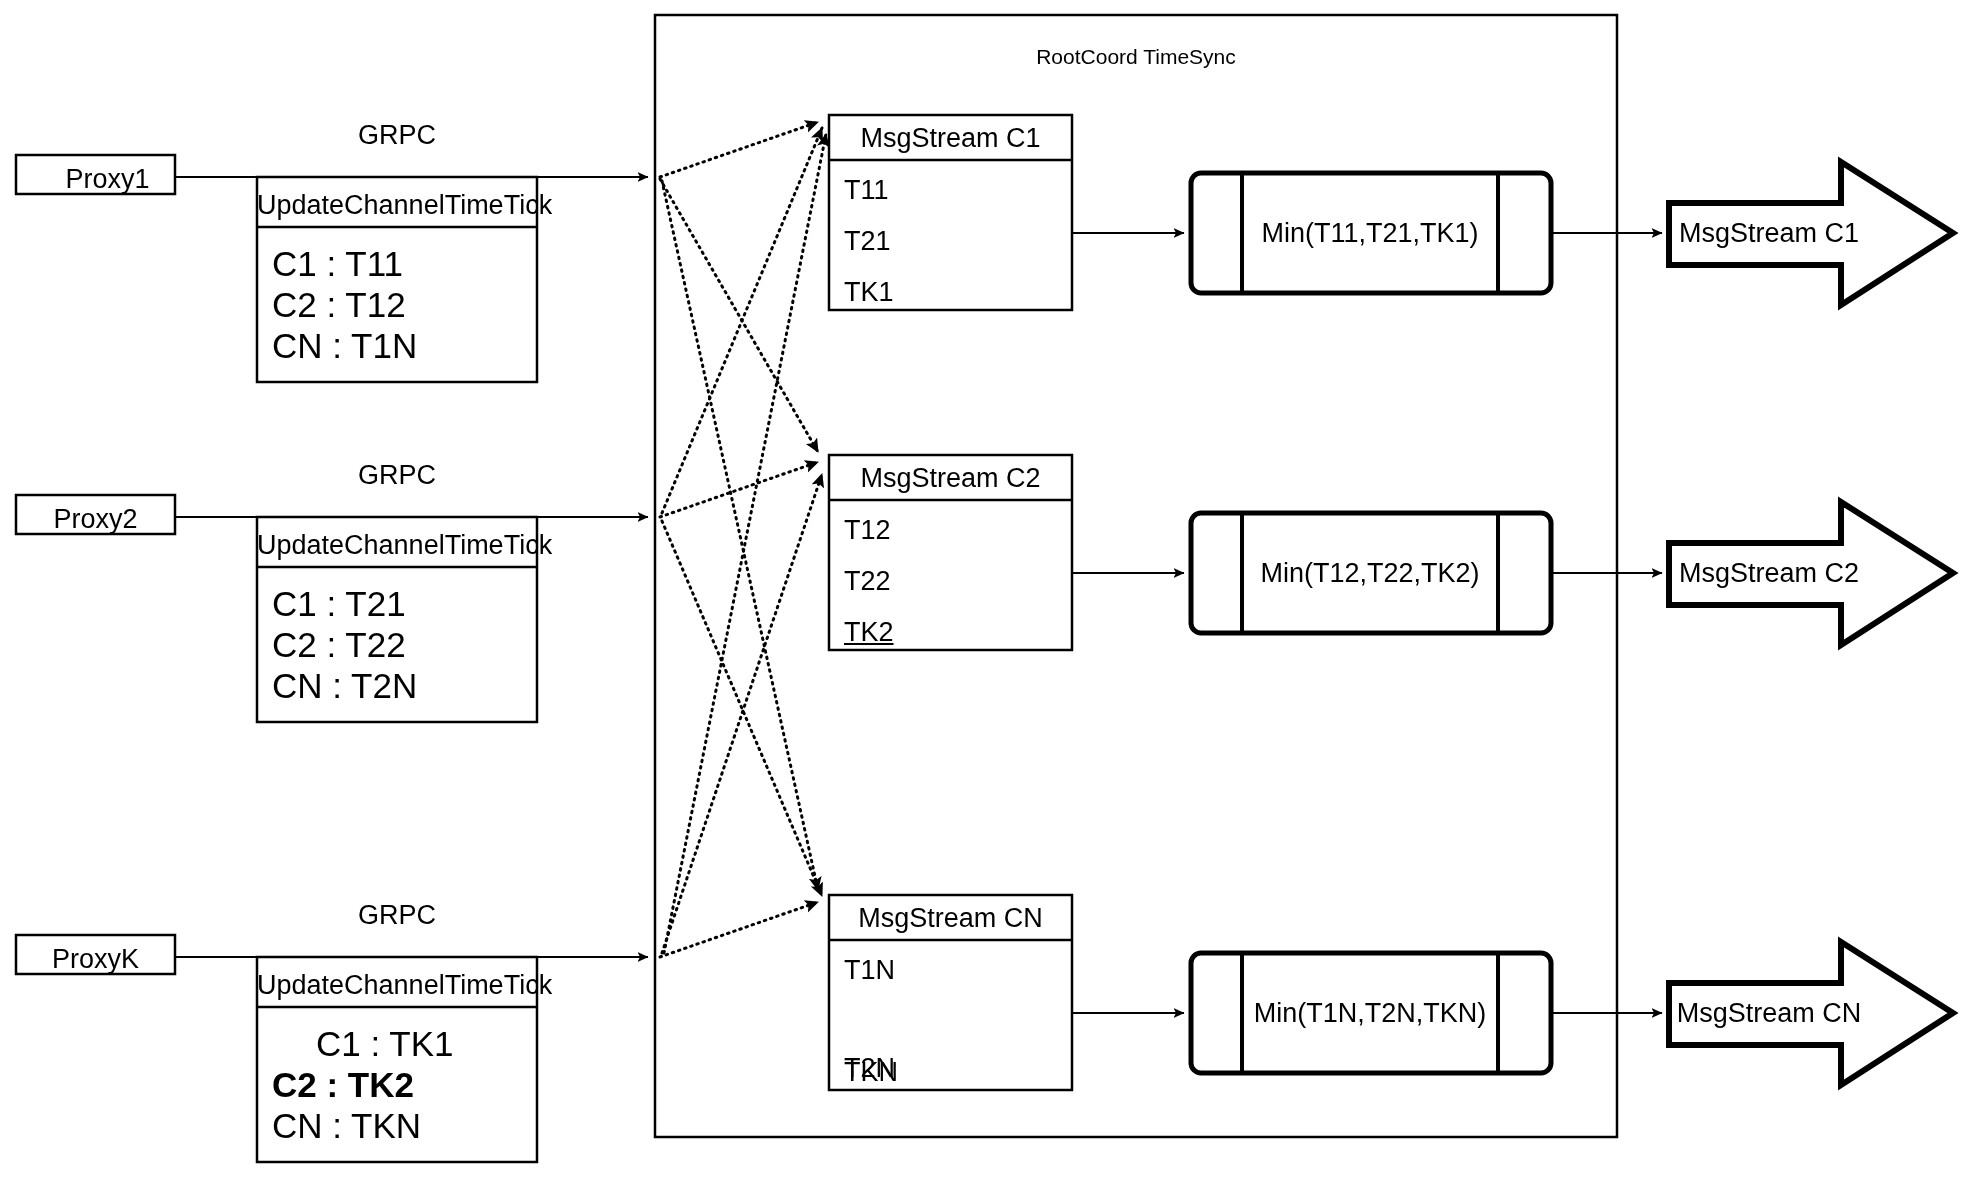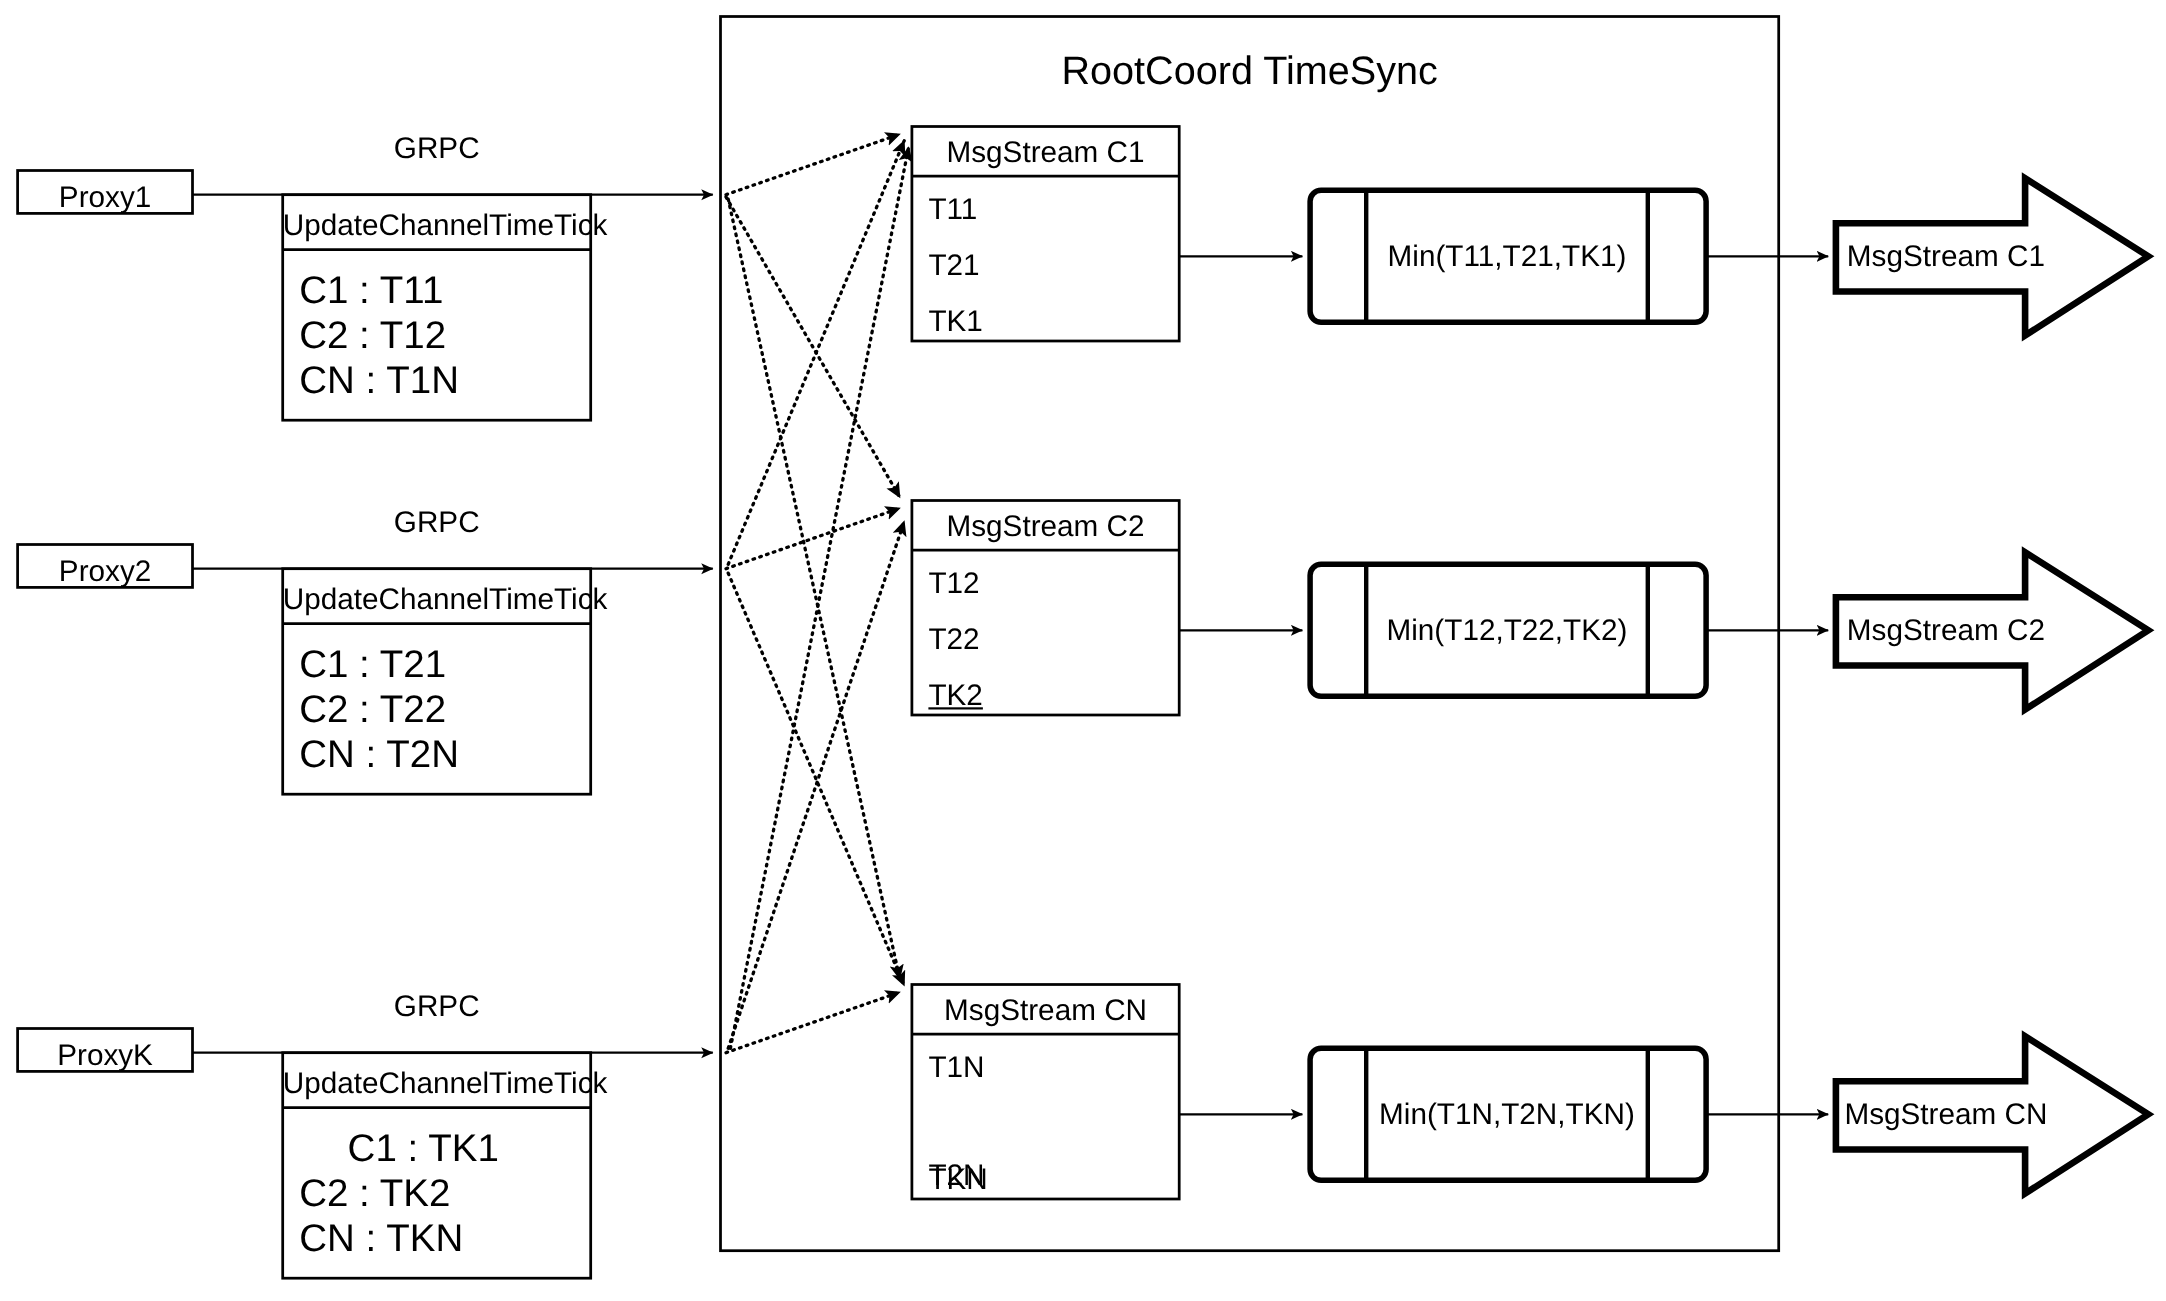--- a/index.html
+++ b/index.html
@@ -26,21 +26,21 @@
   .lbl {
     position: absolute;
     color: #000000;
     white-space: nowrap;
     line-height: 1;
   }
   .lbl-center {
     text-align: center;
   }
   .t-grpc   { font-size: 27px; }
-  .t-title  { font-size: 36px; }
+  .t-title  { font-size: 21px; }
   .t-proxy  { font-size: 27px; }
   .t-hdr    { font-size: 27px; }
   .t-row    { font-size: 35px; }
   .t-ms-hdr { font-size: 27px; }
   .t-ms-row { font-size: 27px; }
   .t-min    { font-size: 27px; }
   .t-out    { font-size: 27px; }
 </style>
 </head>
 <body>
@@ -118,38 +118,38 @@
     <path d="M1551,1013 L1662,1013" fill="none" stroke="#000000" stroke-width="2" marker-end="url(#arrowSolid)"></path>
 
     <path d="M1669,203 L1841,203 L1841,162 L1953,233 L1841,305 L1841,265 L1669,265 Z" fill="#ffffff" stroke="#000000" stroke-width="6" stroke-linejoin="miter"></path>
     <path d="M1669,543 L1841,543 L1841,502 L1953,573 L1841,645 L1841,605 L1669,605 Z" fill="#ffffff" stroke="#000000" stroke-width="6" stroke-linejoin="miter"></path>
     <path d="M1669,983 L1841,983 L1841,942 L1953,1013 L1841,1085 L1841,1045 L1669,1045 Z" fill="#ffffff" stroke="#000000" stroke-width="6" stroke-linejoin="miter"></path>
   </svg>
 
   <div class="lbl lbl-center t-title" style="left:655px; top:46px; width:962px;">RootCoord TimeSync</div>
 
   <div class="lbl lbl-center t-grpc" style="left:257px; top:122px; width:280px;">GRPC</div>
-  <div class="lbl lbl-center t-proxy" style="left:16px; top:166px; width:159px;">Proxy1</div>
+  <div class="lbl lbl-center t-proxy" style="left:16px; top:166px; width:159px;padding-left:12px;">Proxy1</div>
   <div class="lbl lbl-center t-hdr" style="left:257px; top:192px; width:280px;">UpdateChannelTimeTick</div>
   <div class="lbl t-row" style="left:272px; top:246px;">C1 :  T11</div>
   <div class="lbl t-row" style="left:272px; top:287px;">C2 :  T12</div>
   <div class="lbl t-row" style="left:272px; top:328px;">CN : T1N</div>
 
   <div class="lbl lbl-center t-grpc" style="left:257px; top:462px; width:280px;">GRPC</div>
   <div class="lbl lbl-center t-proxy" style="left:16px; top:506px; width:159px;">Proxy2</div>
   <div class="lbl lbl-center t-hdr" style="left:257px; top:532px; width:280px;">UpdateChannelTimeTick</div>
   <div class="lbl t-row" style="left:272px; top:586px;">C1 :  T21</div>
   <div class="lbl t-row" style="left:272px; top:627px;">C2 :  T22</div>
   <div class="lbl t-row" style="left:272px; top:668px;">CN : T2N</div>
 
   <div class="lbl lbl-center t-grpc" style="left:257px; top:902px; width:280px;">GRPC</div>
   <div class="lbl lbl-center t-proxy" style="left:16px; top:946px; width:159px;">ProxyK</div>
   <div class="lbl lbl-center t-hdr" style="left:257px; top:972px; width:280px;">UpdateChannelTimeTick</div>
   <div class="lbl t-row" style="left:272px; top:1026px;margin-left:44px;">C1 :  TK1</div>
-  <div class="lbl t-row" style="left:272px; top:1067px;">C2 :  TK2</div>
+  <div class="lbl t-row" style="left:272px; top:1067px;font-weight:bold;">C2 :  TK2</div>
   <div class="lbl t-row" style="left:272px; top:1108px;">CN : TKN</div>
 
   <div class="lbl lbl-center t-ms-hdr" style="left:829px; top:125px; width:243px;">MsgStream C1</div>
   <div class="lbl t-ms-row" style="left:844px; top:177px;">T11</div>
   <div class="lbl t-ms-row" style="left:844px; top:228px;">T21</div>
   <div class="lbl t-ms-row" style="left:844px; top:279px;">TK1</div>
 
   <div class="lbl lbl-center t-ms-hdr" style="left:829px; top:465px; width:243px;">MsgStream C2</div>
   <div class="lbl t-ms-row" style="left:844px; top:517px;">T12</div>
   <div class="lbl t-ms-row" style="left:844px; top:568px;">T22</div>

